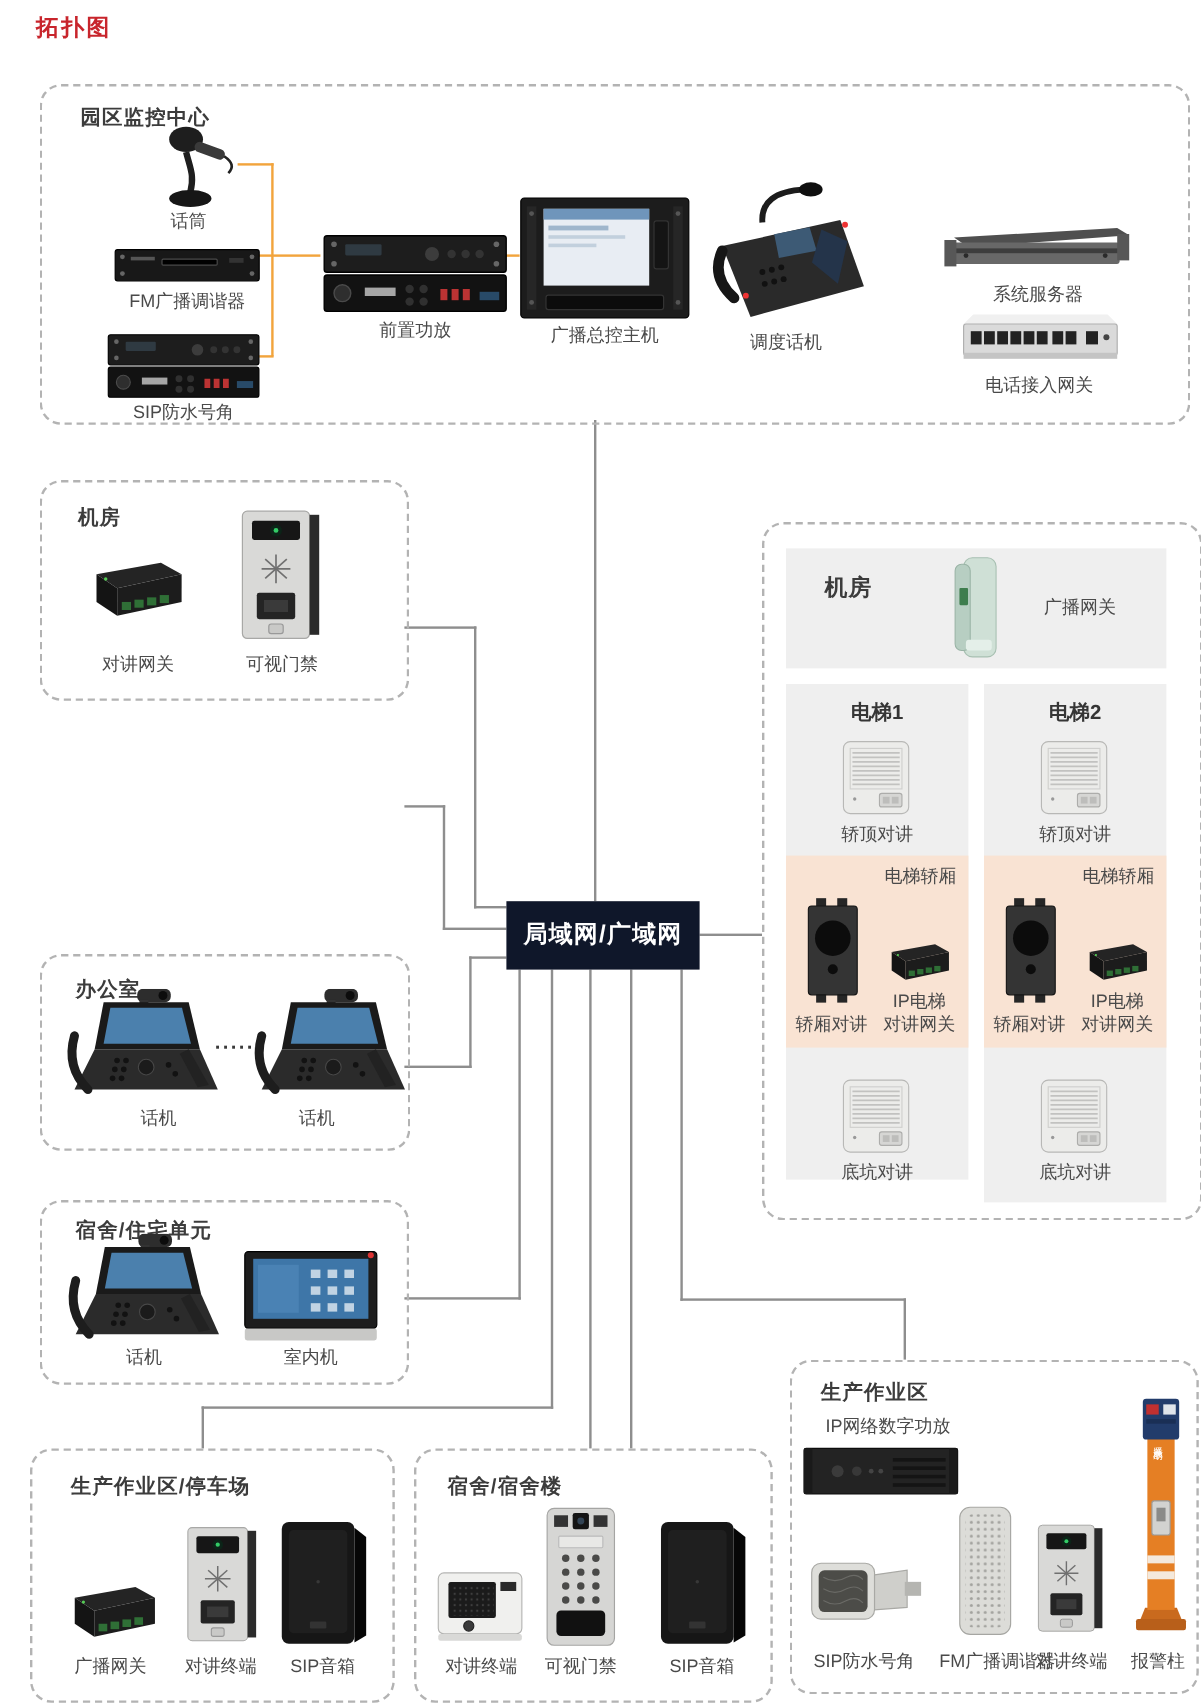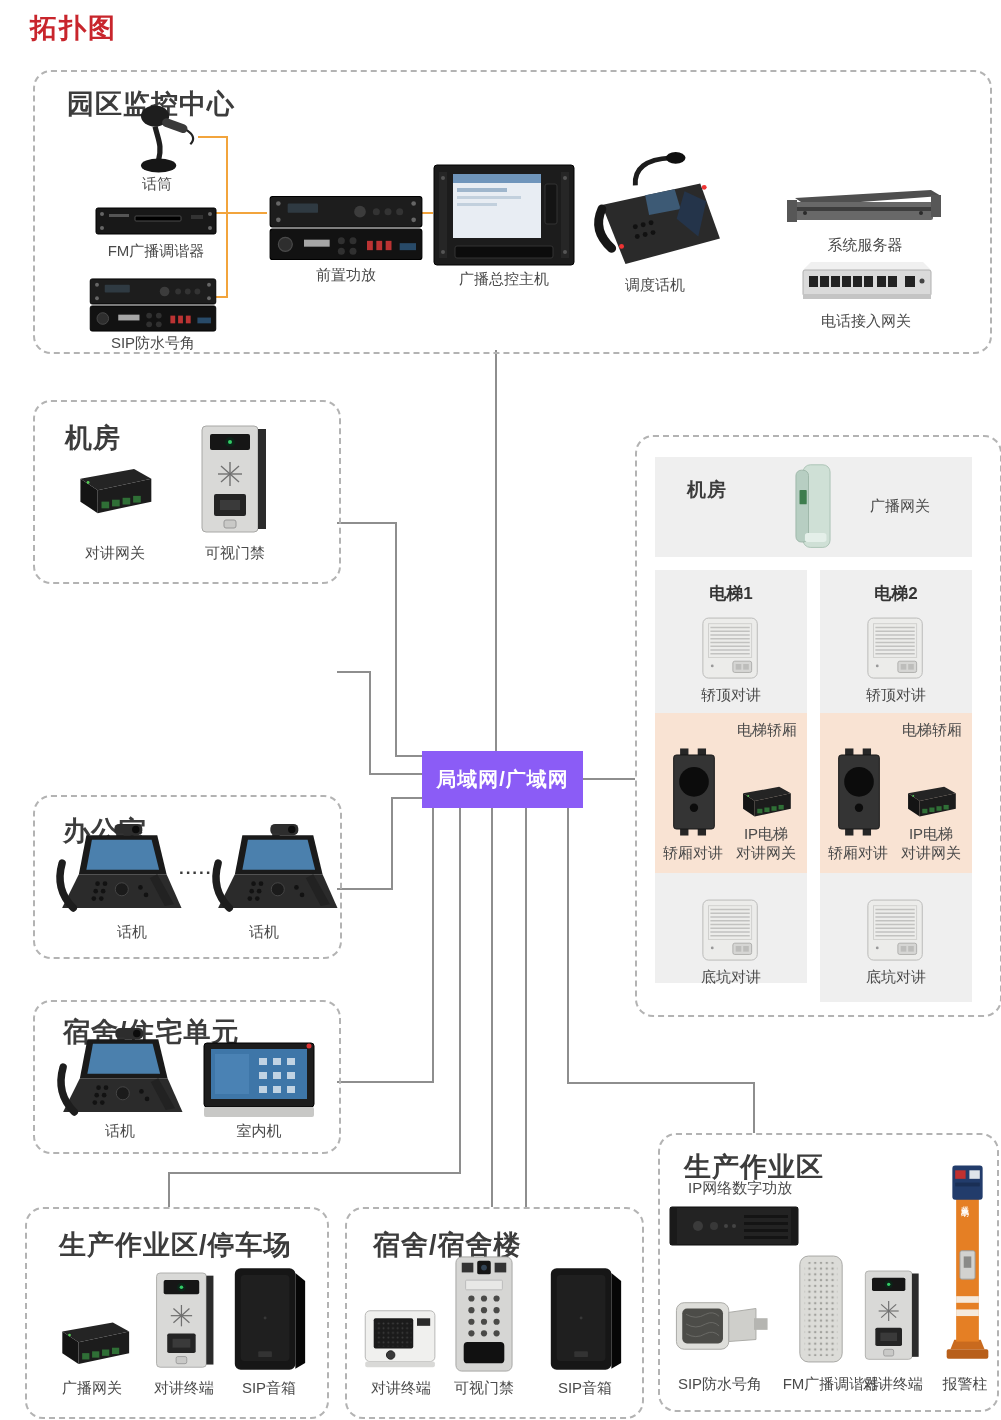--- a/index.html
+++ b/index.html
@@ -1,33 +1,33 @@
 <!DOCTYPE html>
 <html><head>
 <meta charset="utf-8">
 <style>
   html,body{margin:0;padding:0;background:#fff;}
   #stage{position:relative;width:1001px;height:1420px;background:#fff;overflow:hidden;
          font-family:"Liberation Sans","DejaVu Sans",sans-serif;color:#3e3e3e;}
   .box{position:absolute;border:2px dashed #b3b3b3;border-radius:18px;}
-  .sec{position:absolute;font-size:27px;font-weight:bold;color:#3c3c3c;letter-spacing:1px;white-space:nowrap;}
+  .sec{position:absolute;font-size:17px;font-weight:bold;color:#3c3c3c;letter-spacing:1px;white-space:nowrap;}
   .lbl{position:absolute;font-size:15px;color:#4a4a4a;text-align:center;white-space:nowrap;}
   .lbl2{position:absolute;font-size:15px;color:#4a4a4a;text-align:center;white-space:nowrap;}
   .panel{position:absolute;background:#efefef;}
   .peach{position:absolute;background:#f9e3d3;}
   .coltitle{position:absolute;width:100%;text-align:center;font-size:17px;font-weight:bold;color:#353535;}
   .wire{position:absolute;background:#8e8e8e;}
   .owire{position:absolute;background:#f2a43c;}
-  .netbox{position:absolute;left:422px;top:751px;width:161px;height:57px;background:#8b5cf6;
+  .netbox{position:absolute;left:422px;top:751px;width:161px;height:57px;background:#0f172a;
           color:#fff;font-size:20px;font-weight:bold;text-align:center;line-height:57px;letter-spacing:1px;}
   .note{position:absolute;left:745px;top:20px;width:172px;background:#f8dfc3;padding:8px 6px;
         font-size:15px;line-height:1.5;text-align:center;color:#3f3f3f;}
   .dots{position:absolute;font-size:17px;font-weight:bold;color:#3a3a3a;letter-spacing:1px;}
   .pillar-text{position:absolute;writing-mode:vertical-rl;font-size:8px;color:#fff;letter-spacing:1px;line-height:1;}
-  .title{position:absolute;left:30px;top:10px;font-size:27px;font-weight:bold;color:#c8252c;letter-spacing:2px;}
+  .title{position:absolute;left:30px;top:10px;font-size:19px;font-weight:bold;color:#c8252c;letter-spacing:2px;}
   svg.dev{position:absolute;}
 </style>
 </head>
 <body>
 
 <svg width="0" height="0" style="position:absolute">
 <defs>
 <pattern id="pdots" width="6" height="6" patternUnits="userSpaceOnUse">
         <circle cx="3" cy="3" r="1.3" fill="#a2a29e"></circle>
       </pattern>

